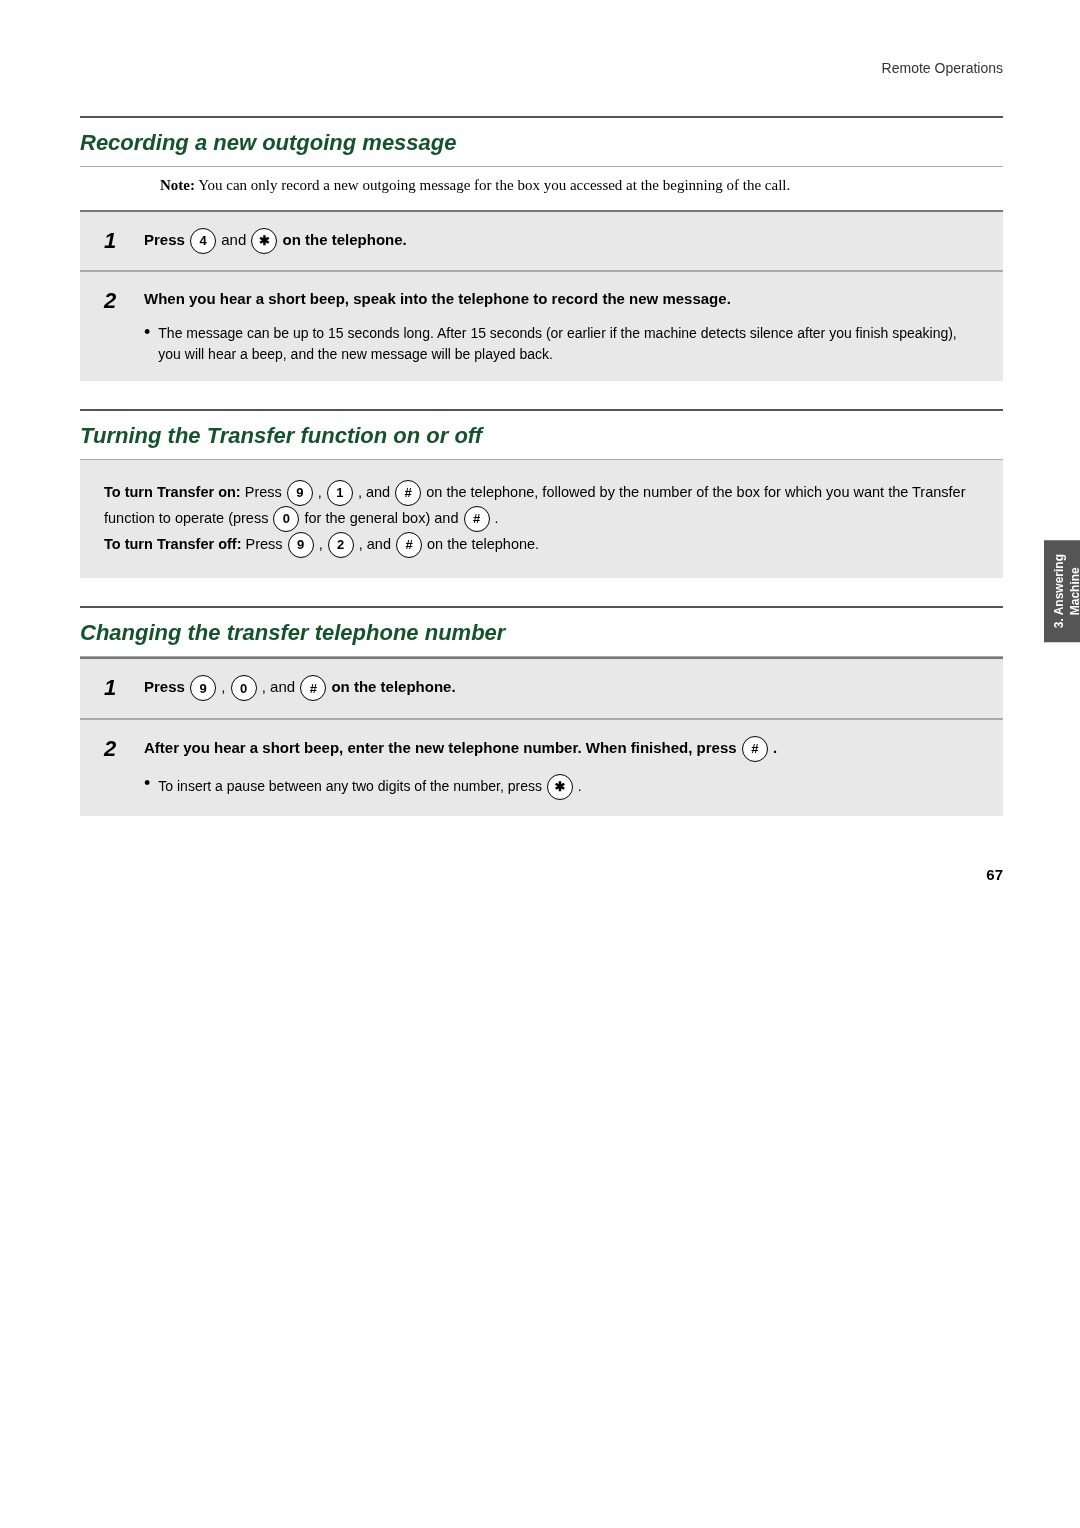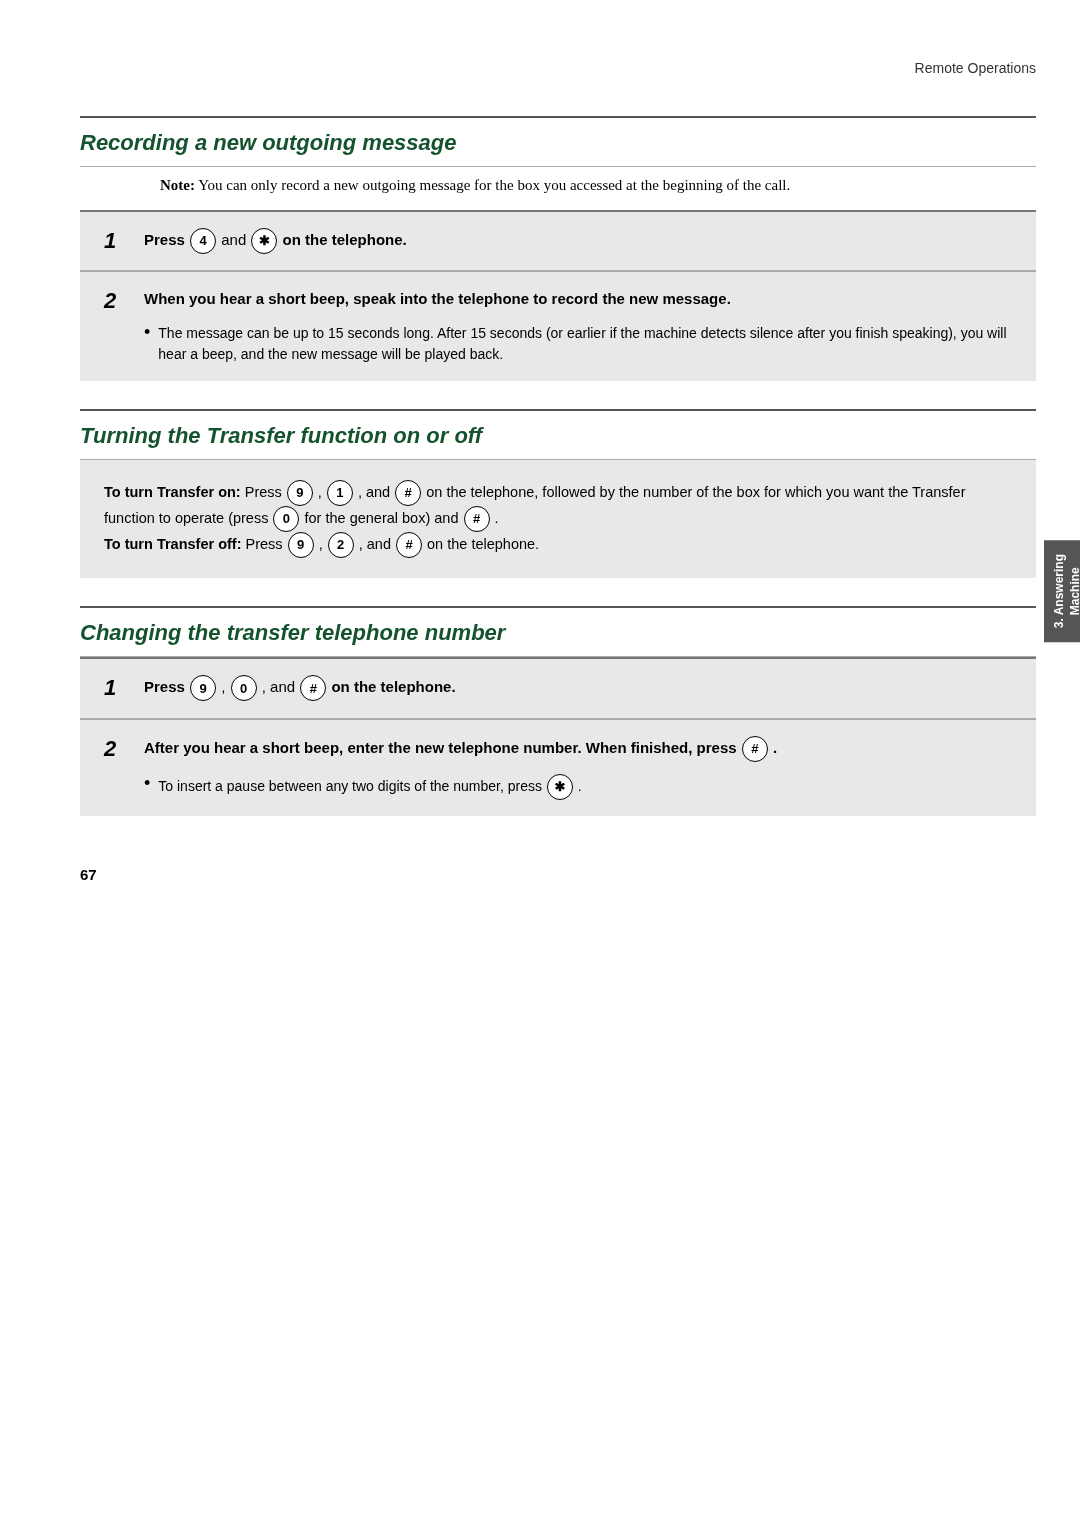--- a/index.html
+++ b/index.html
@@ -7,21 +7,21 @@
       width: 1080px;
       min-height: 1528px;
       background: #ffffff;
       font-family: Arial, Helvetica, sans-serif;
       font-size: 15px;
       color: #000;
       position: relative;
     }
 
     .page-container {
-      padding: 60px 44px 60px 80px;
+      padding: 60px 77px 60px 80px;
       position: relative;
     }
 
     .header-right {
       text-align: right;
       font-size: 14px;
       margin-bottom: 40px;
       color: #333;
     }
 
@@ -138,21 +138,21 @@
       transform: rotate(180deg);
       font-size: 12px;
       font-weight: bold;
       padding: 14px 8px;
       text-align: center;
       line-height: 1.3;
     }
 
     
     .page-number {
-      text-align: left;
+      text-align: right;
       font-size: 15px;
       font-weight: bold;
       margin-top: 50px;
     }
 
     .step2-content {
       background: #e8e8e8;
       padding: 16px 24px 16px 24px;
       border-top: 1px solid #aaa;
     }

